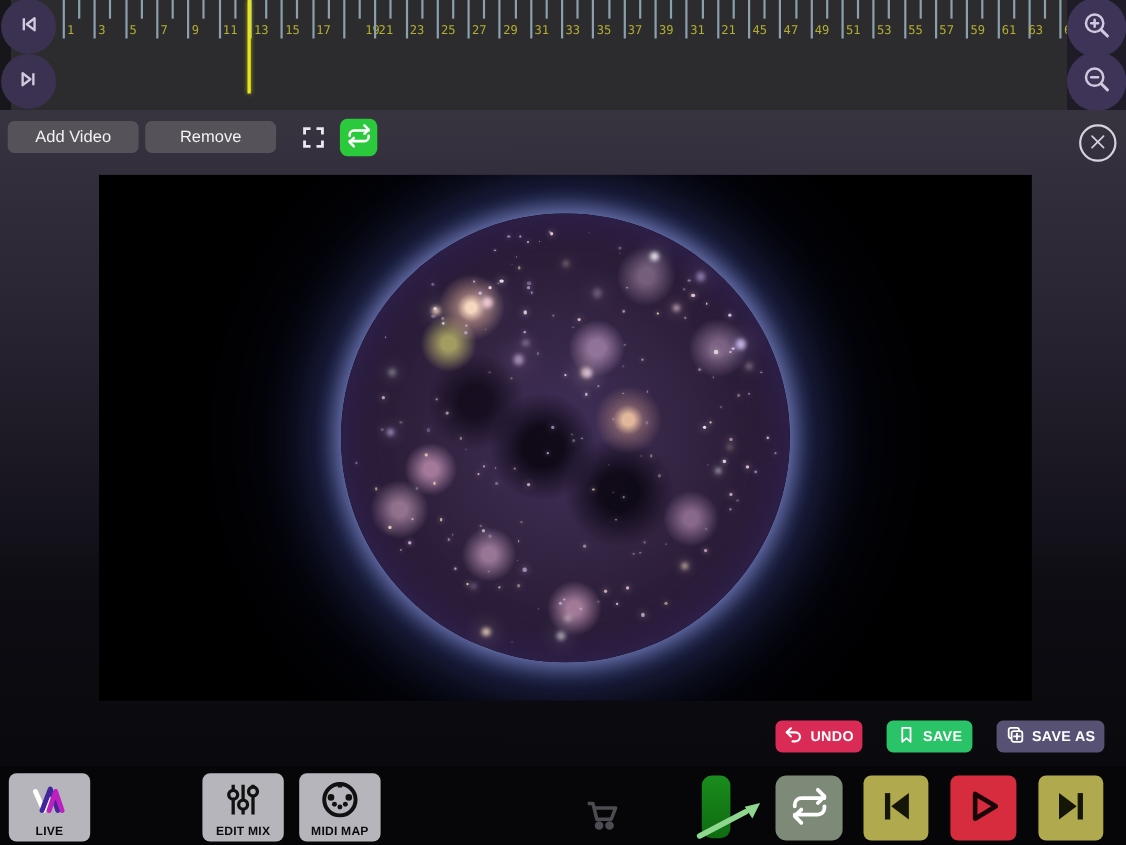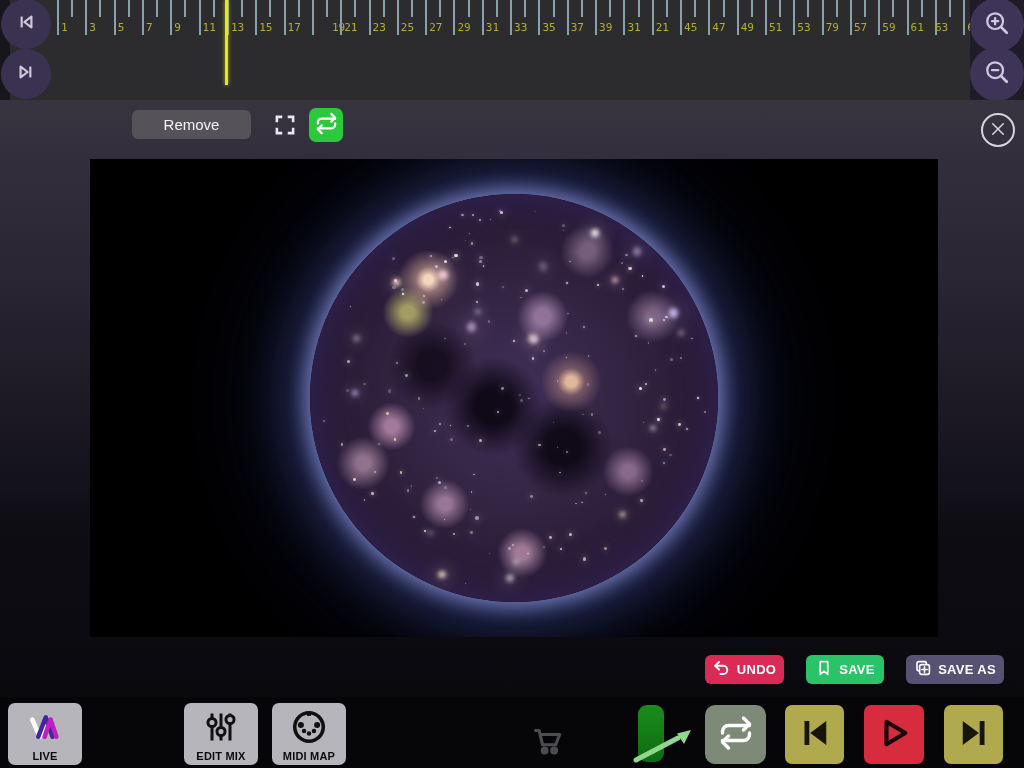--- a/index.html
+++ b/index.html
@@ -192,21 +192,21 @@
         <div class="tick tall" style="left: 736.68px;"></div>
         <div class="tick-label" style="left: 740.68px;">49</div>
         <div class="tick short" style="left: 750.84px;"></div>
         <div class="tick tall" style="left: 765px;"></div>
         <div class="tick-label" style="left: 769px;">51</div>
         <div class="tick short" style="left: 779.16px;"></div>
         <div class="tick tall" style="left: 793.32px;"></div>
         <div class="tick-label" style="left: 797.32px;">53</div>
         <div class="tick short" style="left: 807.48px;"></div>
         <div class="tick tall" style="left: 821.64px;"></div>
-        <div class="tick-label" style="left: 825.64px;">79</div>
+        <div class="tick-label" style="left: 825.64px;">55</div>
         <div class="tick short" style="left: 835.8px;"></div>
         <div class="tick tall" style="left: 849.96px;"></div>
         <div class="tick-label" style="left: 853.96px;">57</div>
         <div class="tick short" style="left: 864.12px;"></div>
         <div class="tick tall" style="left: 878.28px;"></div>
         <div class="tick-label" style="left: 882.28px;">59</div>
         <div class="tick short" style="left: 892.44px;"></div>
         <div class="tick tall" style="left: 906.6px;"></div>
         <div class="tick-label" style="left: 910.6px;">61</div>
         <div class="tick short" style="left: 920.76px;"></div>
@@ -248,20 +248,21 @@
       <span>
         <svg viewBox="0 0 24 24" fill="none" stroke="#cfc9dd" stroke-width="1.8" stroke-linecap="round" width="30" height="30">
           <circle cx="10.5" cy="10.5" r="6.3"></circle>
             <line x1="15.3" y1="15.3" x2="19.8" y2="19.8" stroke-width="2.2"></line>
           <line x1="8" y1="10.5" x2="13" y2="10.5"></line>
         </svg></span>
     </div>
   </div>
 
   <div class="panel">
+    <button class="pill-btn" id="btn-add-video">Add Video</button>
     <button class="pill-btn" id="btn-remove">Remove</button>
 
     <span class="icon-fullscreen">
       <svg viewBox="0 0 24 24" fill="none" stroke="#e8e6ee" stroke-width="2.4" width="26" height="26">
         <path d="M4.5 9.5 V4.5 H9.5"></path>
           <path d="M14.5 4.5 H19.5 V9.5"></path>
         <path d="M19.5 14.5 V19.5 H14.5"></path>
           <path d="M9.5 19.5 H4.5 V14.5"></path>
       </svg></span>
 

